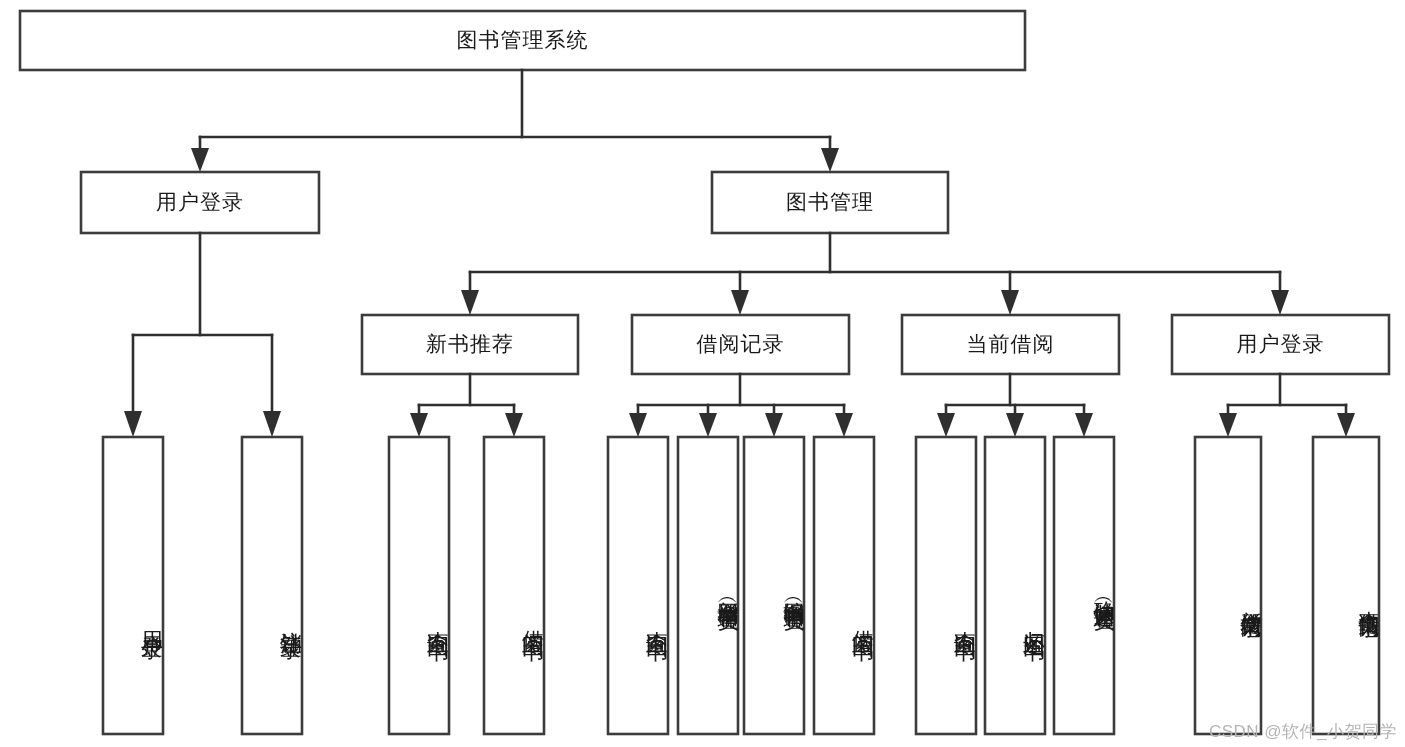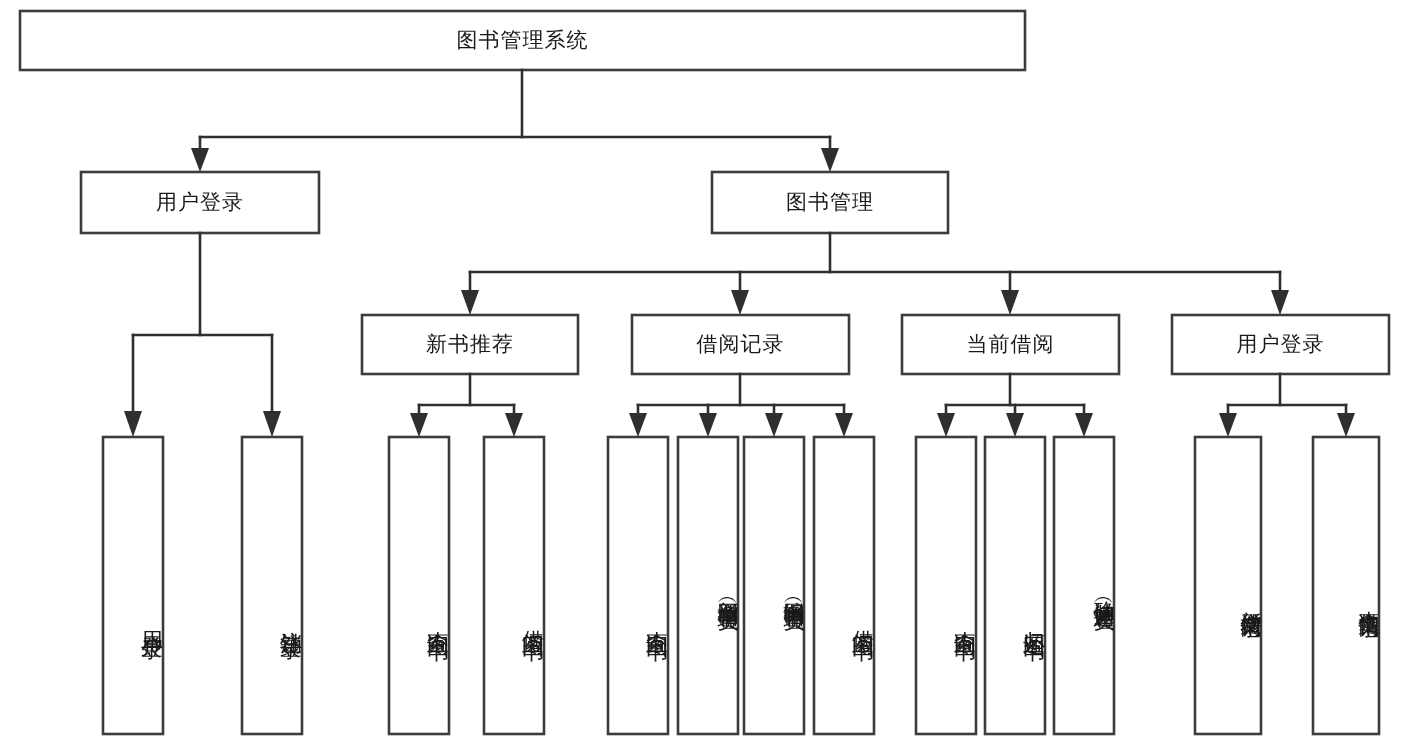--- a/index.html
+++ b/index.html
@@ -211,14 +211,15 @@
   <div class="node-label vertical tall" style="left:744px; top:437px; width:60px; height:297px; padding-top:10px;">编辑图书（管理员）</div>
   <div class="node-label vertical" style="left:814px; top:437px; width:60px; height:297px; padding-top:66px;">借阅图书</div>
 
   <div class="node-label vertical" style="left:916px; top:437px; width:60px; height:297px; padding-top:66px;">查询图书</div>
   <div class="node-label vertical" style="left:985px; top:437px; width:60px; height:297px; padding-top:66px;">归还图书</div>
   <div class="node-label vertical tall" style="left:1054px; top:437px; width:60px; height:297px; padding-top:10px;">确认归还（管理员）</div>
 
   <div class="node-label vertical tall" style="left:1195px; top:437px; width:66px; height:297px; padding-top:25px;">新增借阅记录</div>
   <div class="node-label vertical tall" style="left:1313px; top:437px; width:66px; height:297px; padding-top:25px;">查询借阅记录</div>
 
+  <div id="watermark">CSDN @软件_小贺同学</div>
 
 </div>
 
 </body></html>

